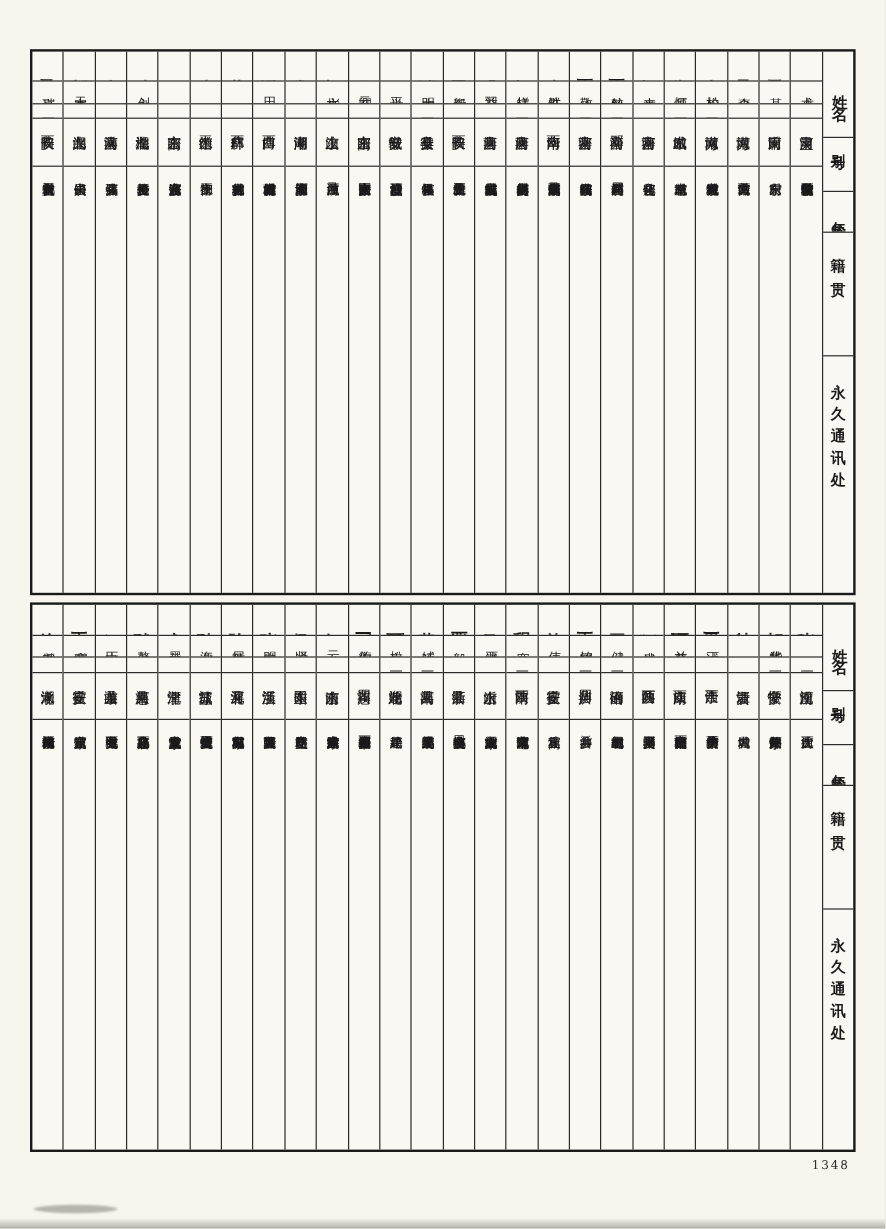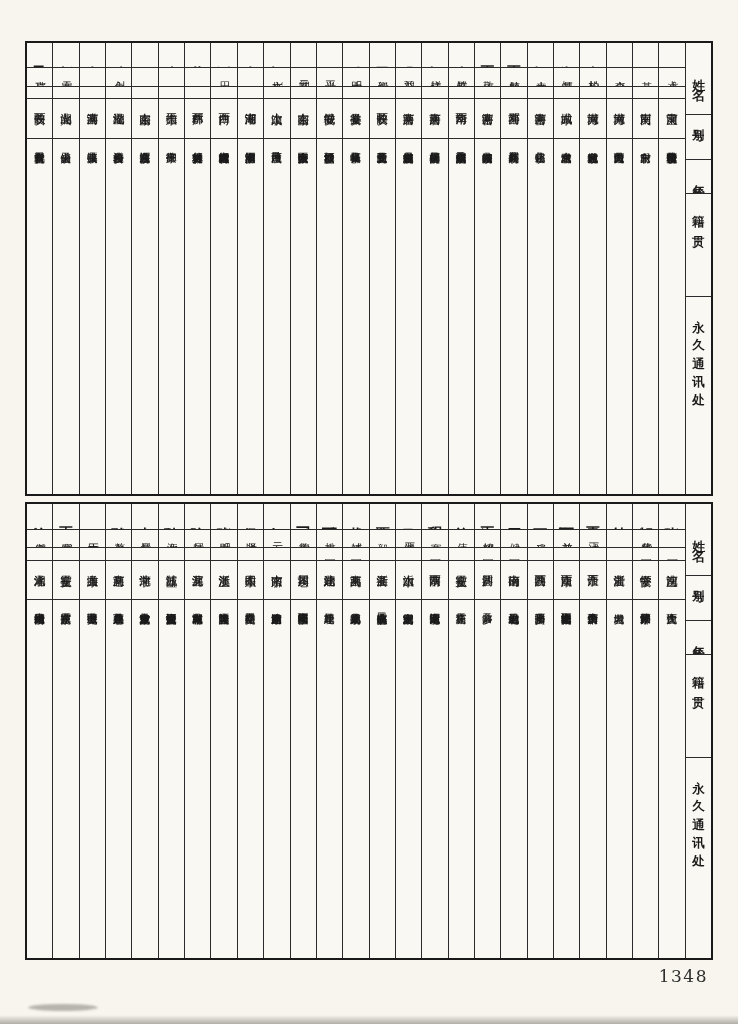--- a/index.html
+++ b/index.html
@@ -59,21 +59,21 @@
   
   .hdr .vt{font-weight:bold;}
   .hdr.c-name .vt{font-size:13px;letter-spacing:0.7em;}
   .hdr.c-alias .vt{font-size:12px;letter-spacing:0.15em;}
   .hdr.c-age .vt{font-size:12px;letter-spacing:0.25em;}
   .hdr.c-origin .vt{font-size:12.5px;letter-spacing:1.6em;padding-top:6px;}
   .hdr.c-addr .vt{font-size:12.5px;letter-spacing:1.45em;padding-top:8px;height:auto;}
   .page-number{
     position:absolute;
     top:966px;right:30px;
-    font-size:17px;letter-spacing:1.5px;color:#2e2e2e;
+    font-size:10px;letter-spacing:1.5px;color:#2e2e2e;
   }
   .scan-strip{
     position:absolute;left:0;bottom:0;width:100%;height:9px;
     background:linear-gradient(to bottom,rgba(90,88,82,0),rgba(90,88,82,0.45));
   }
   .scan-blob{
     position:absolute;left:28px;top:1004px;width:70px;height:7px;
     background:#6a675f;opacity:.45;border-radius:50%;
     filter:blur(1px);
   }

